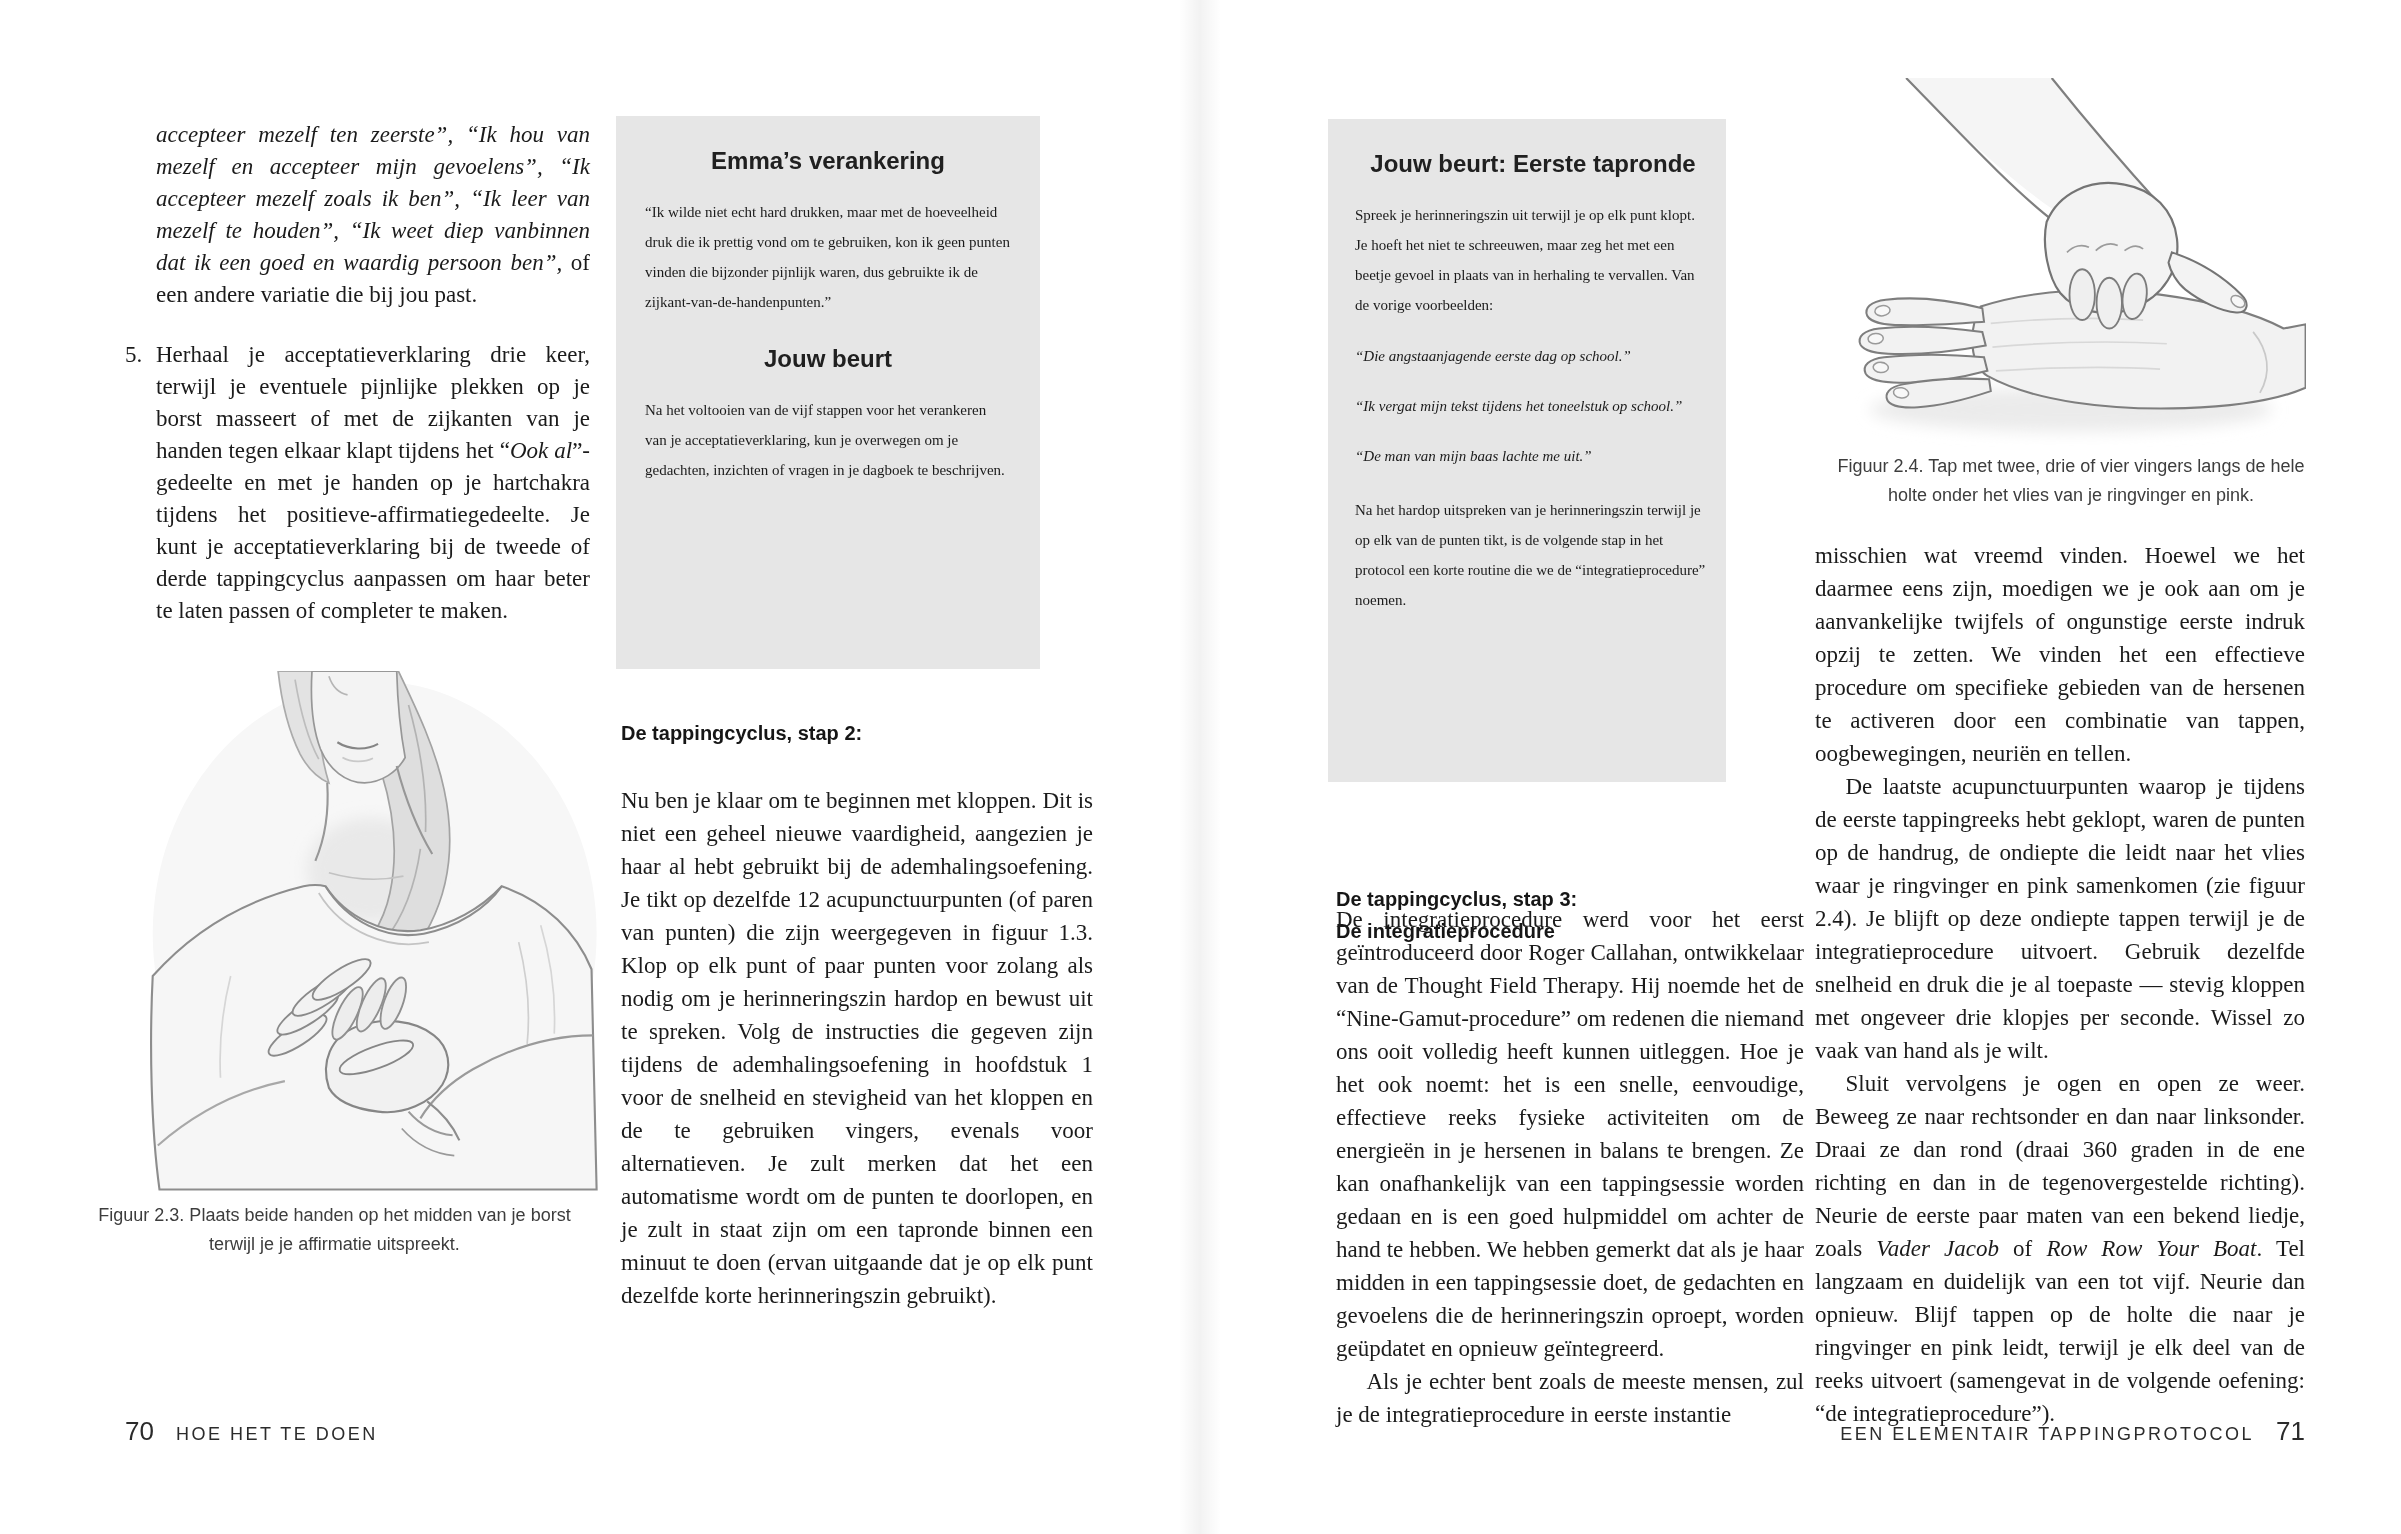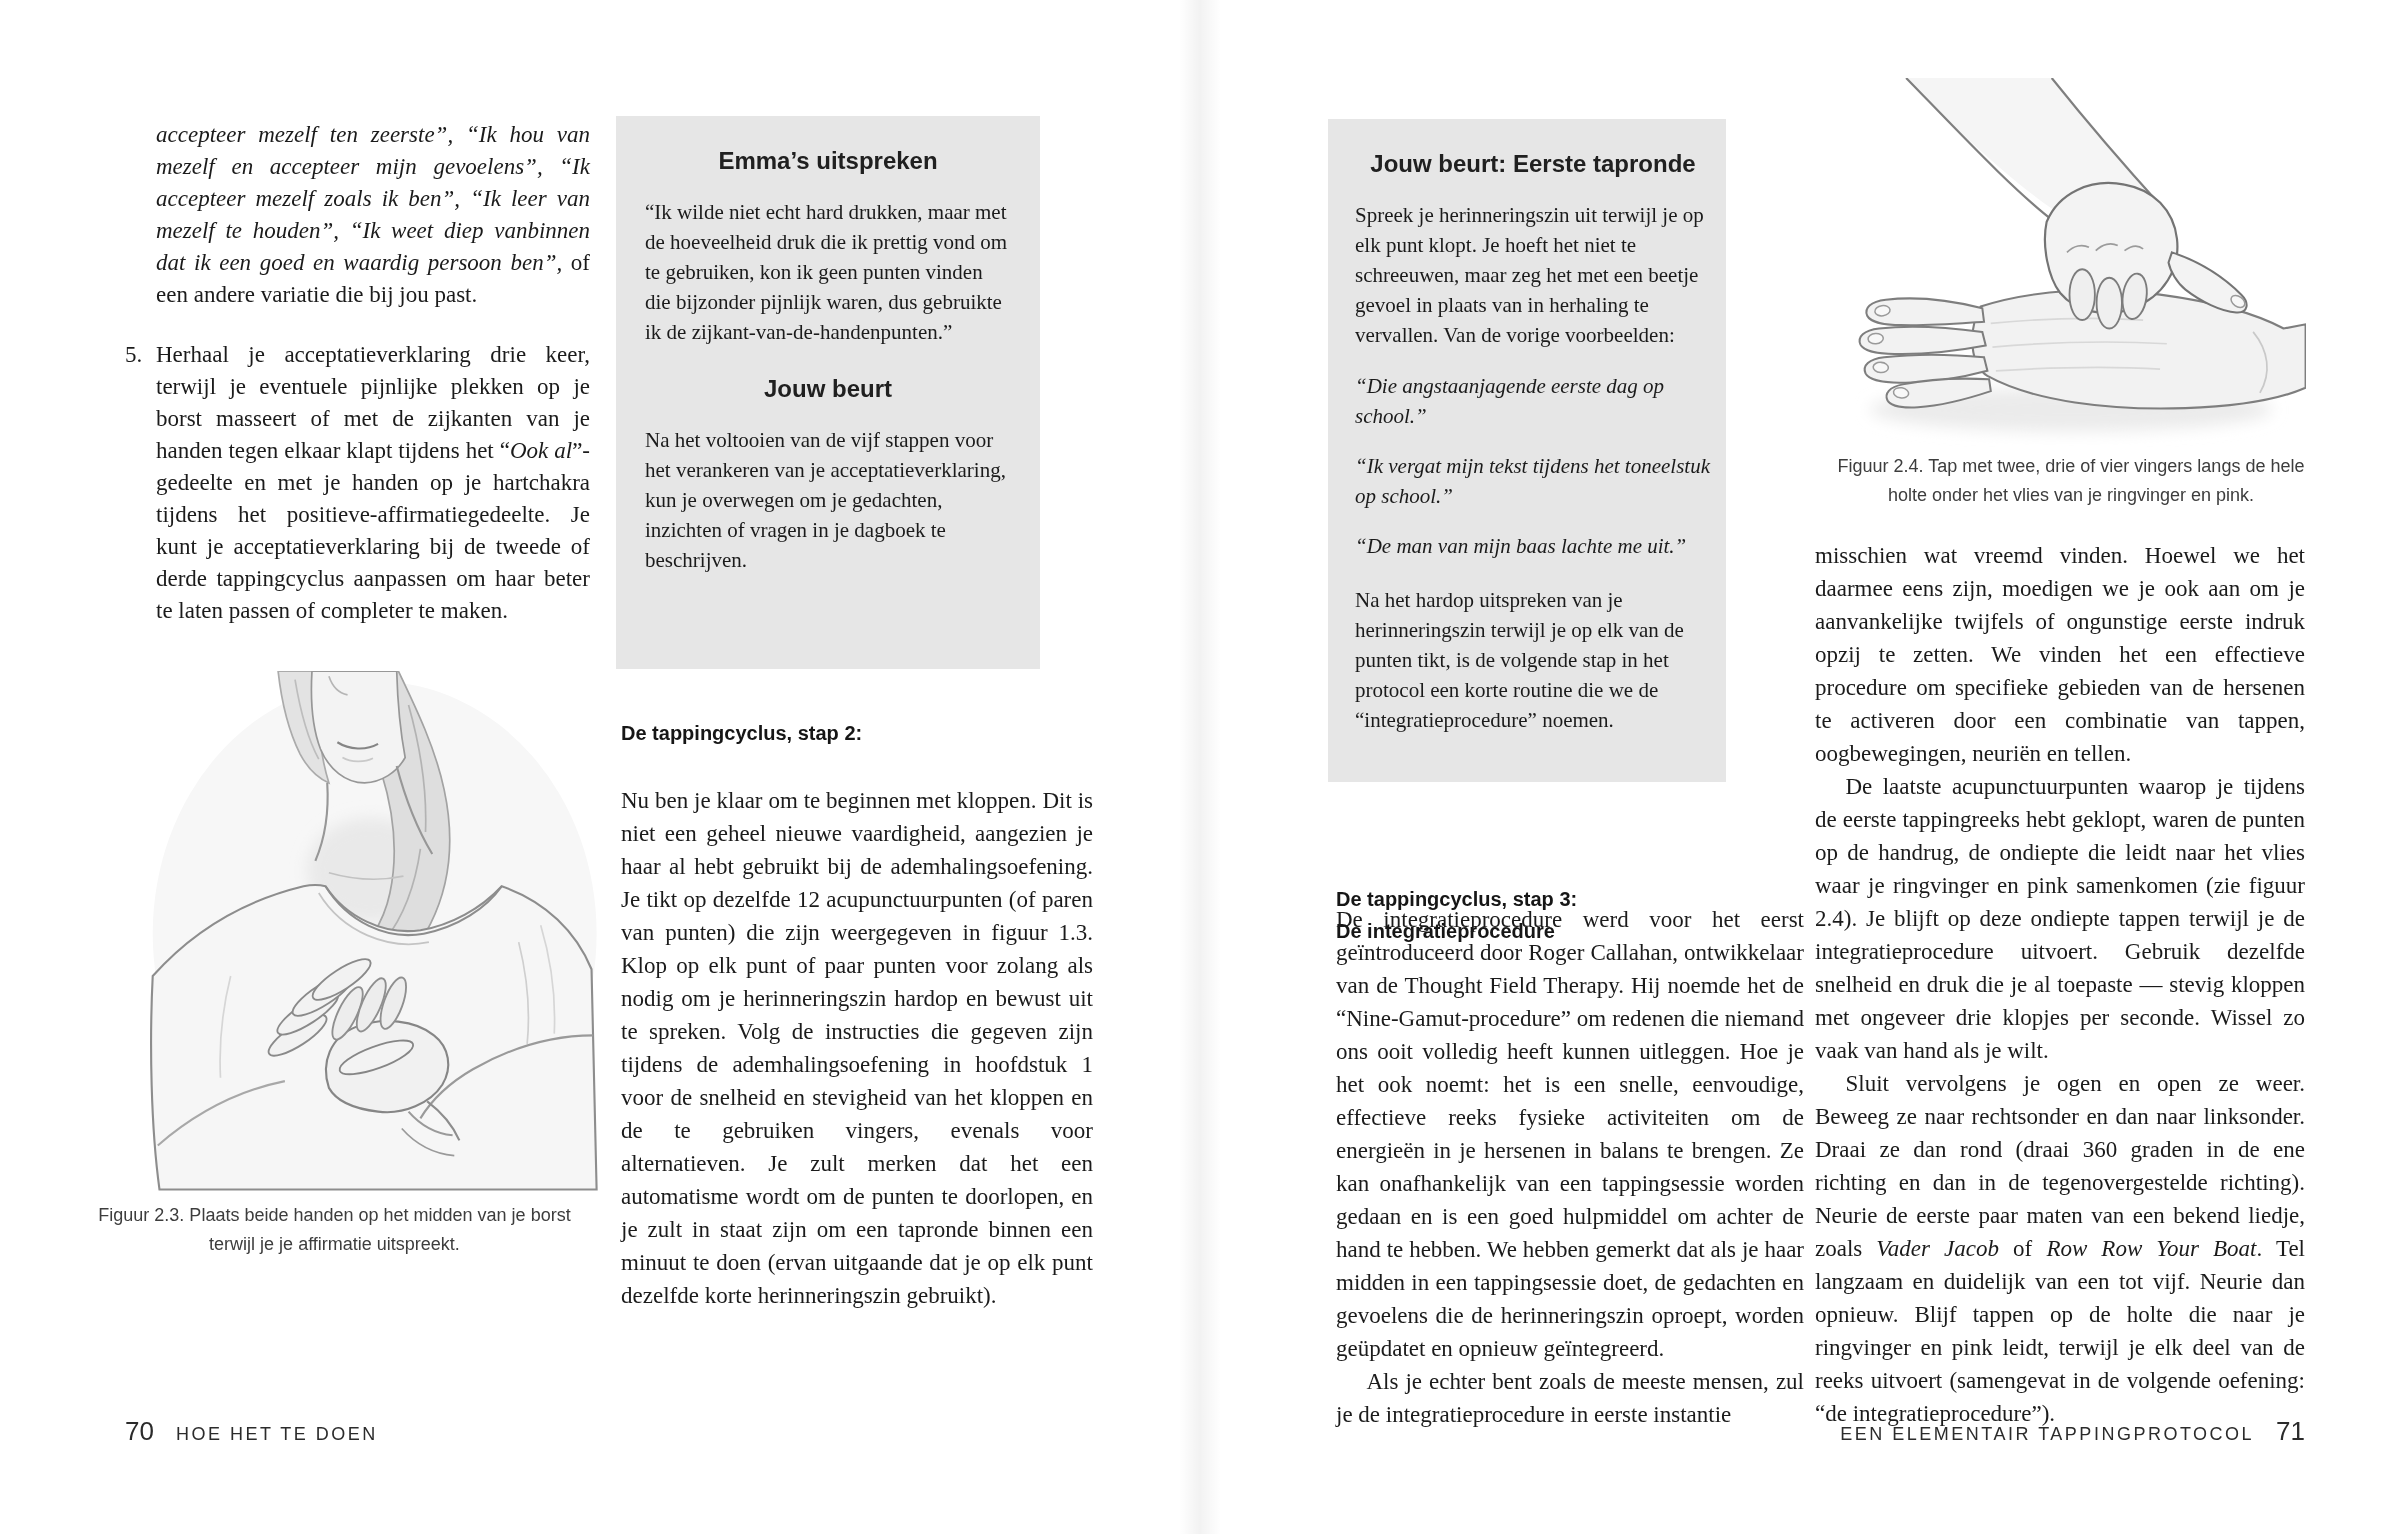--- a/index.html
+++ b/index.html
@@ -6,21 +6,21 @@
   .spread{position:relative;width:2401px;height:1534px;background:#ffffff;
           font-family:"Liberation Serif",serif;color:#1b1b1b;overflow:hidden;}
   .abs{position:absolute;}
   .col1-text{font-size:23px;line-height:32px;text-align:justify;}
   .body-text{font-size:23px;line-height:33px;text-align:justify;}
   .box{background:#e6e6e6;box-sizing:border-box;overflow:hidden;}
   .box-inner{padding:29px 29px 0 29px;}
   .box-title{font-family:"Liberation Sans",sans-serif;font-weight:700;font-size:24px;
              line-height:32px;text-align:center;color:#202020;margin-bottom:20.3px;}
   .box-sub{margin-top:25.4px;margin-bottom:20.3px;}
-  .box-text{font-size:21px;line-height:30px;text-align:left;}
+  .box-text{font-size:15px;line-height:30px;text-align:left;}
   .quote-block{margin-top:20.3px;font-style:italic;}
   .box-text + .box-par{margin-top:24px;}
   .sec-heading{font-family:"Liberation Sans",sans-serif;font-weight:700;font-size:20px;
                line-height:32px;color:#161616;}
   .caption{font-family:"Liberation Sans",sans-serif;font-size:18px;line-height:29px;
            color:#3d3d3d;text-align:center;}
   .footer{font-family:"Liberation Sans",sans-serif;color:#2b2b2b;display:flex;
           align-items:baseline;gap:22px;}
   .pagenum{font-size:26px;}
   .chapter{font-size:18px;letter-spacing:2.5px;}
@@ -96,21 +96,21 @@
         <ellipse cx="312" cy="392" rx="32" ry="11" transform="rotate(-70 312 392)" fill="#ededed" stroke="#8f8f8f" stroke-width="2.2"></ellipse>
         <ellipse cx="292" cy="456" rx="46" ry="13" transform="rotate(-20 292 456)" fill="#f3f3f3" stroke="#868686" stroke-width="2.2"></ellipse>
         <path d="M352,508 C368,520 382,536 390,554" fill="none" stroke="#8d8d8d" stroke-width="2.5"></path>
       </svg>
     </div>
 
     <div class="abs caption" style="left:89px;top:1201px;width:491px;">Figuur 2.3. Plaats beide handen op het midden van je borst terwijl je je affirmatie uitspreekt.</div>
 
     <div class="abs box" style="left:616px;top:116px;width:424px;height:553px;">
       <div class="box-inner">
-        <div class="box-title">Emma’s uitspreken</div>
+        <div class="box-title">Emma’s verankering</div>
         <div class="box-text">“Ik wilde niet echt hard drukken, maar met de hoeveelheid druk die ik prettig vond om te gebruiken, kon ik geen punten vinden die bijzonder pijnlijk waren, dus gebruikte ik de zijkant-van-de-handenpunten.”</div>
         <div class="box-title box-sub">Jouw beurt</div>
         <div class="box-text">Na het voltooien van de vijf stappen voor het verankeren van je acceptatieverklaring, kun je overwegen om je gedachten, inzichten of vragen in je dagboek te beschrijven.</div>
       </div>
     </div>
 
     <div class="abs sec-heading" style="left:621px;top:717px;width:472px;">
       <div>De tappingcyclus, stap 2:</div>
     </div>
     <div class="abs body-text" style="left:621px;top:784px;width:472px;">Nu ben je klaar om te beginnen met kloppen. Dit is niet een geheel nieuwe vaardigheid, aangezien je haar al hebt gebruikt bij de ademhalingsoefening. Je tikt op dezelfde 12 acupunctuurpunten (of paren van punten) die zijn weergegeven in figuur 1.3. Klop op elk punt of paar punten voor zolang als nodig om je herinneringszin hardop en bewust uit te spreken. Volg de instructies die gegeven zijn tijdens de ademhalingsoefening in hoofdstuk 1 voor de snelheid en stevigheid van het kloppen en de te gebruiken vingers, evenals voor alternatieven. Je zult merken dat het een automatisme wordt om de punten te doorlopen, en je zult in staat zijn om een tapronde binnen een minuut te doen (ervan uitgaande dat je op elk punt dezelfde korte herinneringszin gebruikt).</div>

